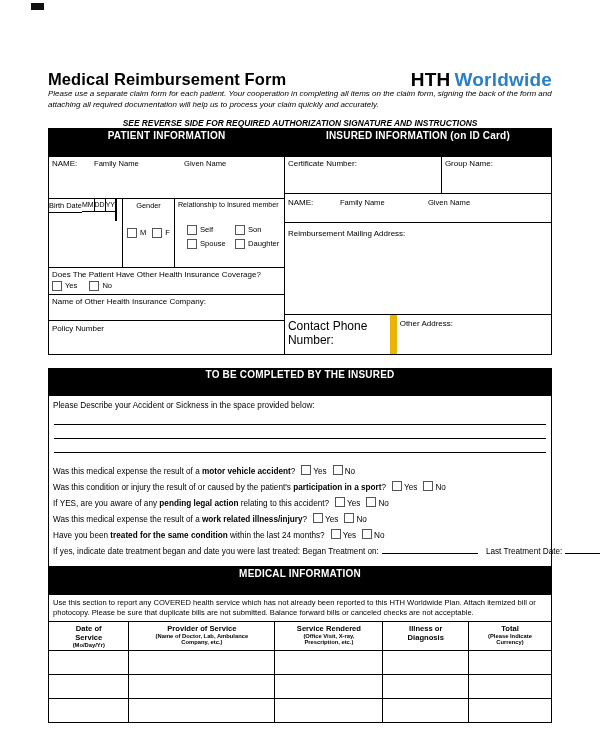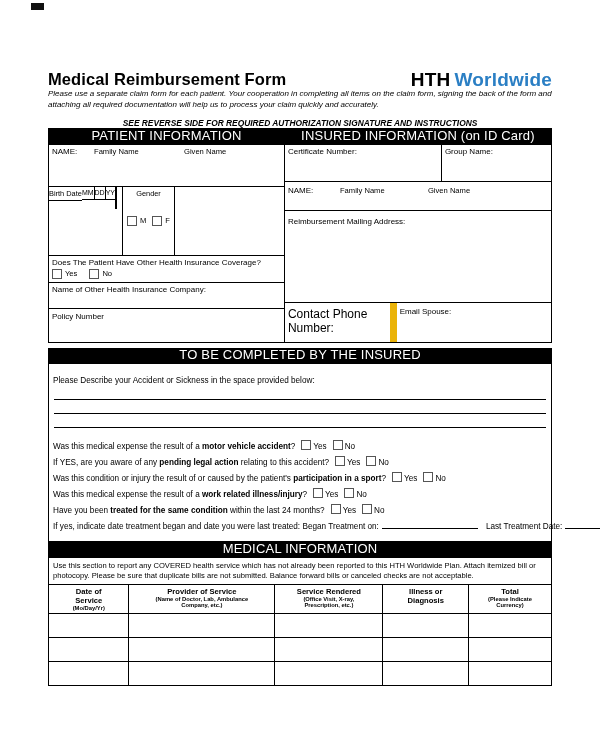--- a/index.html
+++ b/index.html
@@ -15,21 +15,21 @@
   
   .titlebar{display:flex;justify-content:space-between;align-items:flex-end;margin-bottom:0}
   .form-title{font-size:16.5px;font-weight:bold;letter-spacing:.1px}
   .logo{font-size:19px;font-weight:bold;letter-spacing:.2px;line-height:1}
   .logo-hth{color:#000;margin-right:4px}
   .logo-ww{color:#2b7fc4}
   .intro{font-style:italic;font-size:8px;line-height:1.35;margin-bottom:7px}
   .reverse{font-style:italic;font-weight:bold;font-size:8.4px;text-align:center;}
 
   
-  .secbar{background:#000;color:#fff;font-weight:normal;font-size:13px;text-align:center;height:16px;line-height:13px;letter-spacing:.2px}
+  .secbar{background:#000;color:#fff;font-weight:bold;font-size:10px;text-align:center;height:28px;line-height:13px;letter-spacing:.2px}
 
   
   .twocol{display:flex;border:1px solid #000;align-items:stretch}
   .col{display:flex;flex-direction:column;box-sizing:border-box}
   .col.left{width:47%;border-right:1px solid #000}
   .col.right{width:53%}
 
   .p-name-row{height:42px;border-bottom:1px solid #000;padding:2px 3px;display:flex;box-sizing:border-box}
   .p-name-row .name-l{width:42px;font-size:8px}
   .p-name-row .fam{width:90px;font-size:7.6px}
@@ -64,23 +64,23 @@
   .i-name{height:29px;border-bottom:1px solid #000;padding:4px 3px;font-size:8px;display:flex;box-sizing:border-box}
   .i-name .nl{width:52px}
   .i-name .fam{width:88px;font-size:7.6px}
   .i-name .giv{font-size:7.6px}
   .i-mailing{height:92px;border-bottom:1px solid #000;padding:6px 3px;font-size:8px;box-sizing:border-box}
   .i-phoneemail{height:39px;display:flex;box-sizing:border-box}
   .i-phoneemail .phone{width:42%;border-right:7px solid #eab308;padding:4px 3px;font-size:12px;box-sizing:border-box}
   .i-phoneemail .email{flex:1;padding:4px 3px;font-size:8px}
 
   
-  .bar-gap{margin-top:5px}
+  .bar-gap{margin-top:13px}
   .completed-box{border:1px solid #000;border-top:none;padding:3px 4px 6px 4px}
-  .describe{font-size:8.2px;margin:9px 0 1px 0}
+  .describe{font-size:8.2px;margin:2px 0 1px 0}
   .rule{height:13px;border-bottom:1px solid #000;margin:0 1px}
   .questions{margin-top:11px}
   .qrow{font-size:8.2px;height:16px;line-height:16px;white-space:nowrap}
   .qrow b{font-weight:bold}
   .qrow .cb{margin:0 2px 0 6px}
   .treat{font-size:8.2px;height:16px;line-height:16px;white-space:nowrap}
   .blank{display:inline-block;border-bottom:1px solid #000;height:8px}
   .blank.b1{width:96px;margin:0 8px 0 3px}
   .blank.b2{width:50px;margin:0 0 0 3px}
 
@@ -139,20 +139,41 @@
             <span class="cbitem">
                 <span class="cb"></span>
                 <span>M</span>
               </span>
             <span class="cbitem">
                 <span class="cb"></span>
                 <span>F</span>
               </span>
           </div>
         </div>
+        <div class="bgr-rel">
+          <div class="rlabel">Relationship to Insured member</div>
+          <div class="rgrid">
+            <span class="cbitem">
+                <span class="cb"></span>
+                <span>Self</span>
+              </span>
+            <span class="cbitem">
+                <span class="cb"></span>
+                <span>Son</span>
+              </span>
+            <span class="cbitem">
+                <span class="cb"></span>
+                <span>Spouse</span>
+              </span>
+            <span class="cbitem">
+                <span class="cb"></span>
+                <span>Daughter</span>
+              </span>
+          </div>
+        </div>
       </div>
 
       <div class="p-coverage">
         <div>Does The Patient Have Other Health Insurance Coverage?</div>
         <div class="covboxes">
           <span class="cbitem">
               <span class="cb"></span>
               <span>Yes</span>
             </span>
           <span class="cbitem">
@@ -191,39 +212,39 @@
 
       <div class="i-mailing">
         <span>Reimbursement Mailing Address:</span>
       </div>
 
       <div class="i-phoneemail">
         <div class="phone">
           <span>Contact Phone Number:</span>
         </div>
         <div class="email">
-          <span>Email Spouse:</span>
+          <span>Other Address:</span>
         </div>
       </div>
     </div>
   </div>
 
   <div class="secbar bar-gap">TO BE COMPLETED BY THE INSURED</div>
   <div class="completed-box">
     <div class="describe">Please Describe your Accident or Sickness in the space provided below:</div>
     <div class="rule"></div>
     <div class="rule"></div>
     <div class="rule"></div>
 
     <div class="questions">
       <div class="qrow"><span>Was this medical expense the result of a </span><b>motor vehicle accident</b><span>?</span><span class="cb"></span><span>Yes</span><span class="cb"></span><span>No</span></div>
 
+      <div class="qrow"><span>Was this condition or injury the result of or caused by the patient's </span><b>participation in a sport</b><span>?</span><span class="cb"></span><span>Yes</span><span class="cb"></span><span>No</span></div>
+
       <div class="qrow"><span>If YES, are you aware of any </span><b>pending legal action</b><span> relating to this accident?</span><span class="cb"></span><span>Yes</span><span class="cb"></span><span>No</span></div>
-
-      <div class="qrow"><span>Was this condition or injury the result of or caused by the patient's </span><b>participation in a sport</b><span>?</span><span class="cb"></span><span>Yes</span><span class="cb"></span><span>No</span></div>
 
       <div class="qrow"><span>Was this medical expense the result of a </span><b>work related illness/injury</b><span>?</span><span class="cb"></span><span>Yes</span><span class="cb"></span><span>No</span></div>
 
       <div class="qrow"><span>Have you been </span><b>treated for the same condition</b><span> within the last 24 months?</span><span class="cb"></span><span>Yes</span><span class="cb"></span><span>No</span></div>
 
       <div class="treat"><span>If yes, indicate date treatment began and date you were last treated: Began Treatment on:</span><span class="blank b1"></span><span>Last Treatment Date:</span><span class="blank b2"></span></div>
     </div>
   </div>
 
   <div class="secbar">MEDICAL INFORMATION</div>

